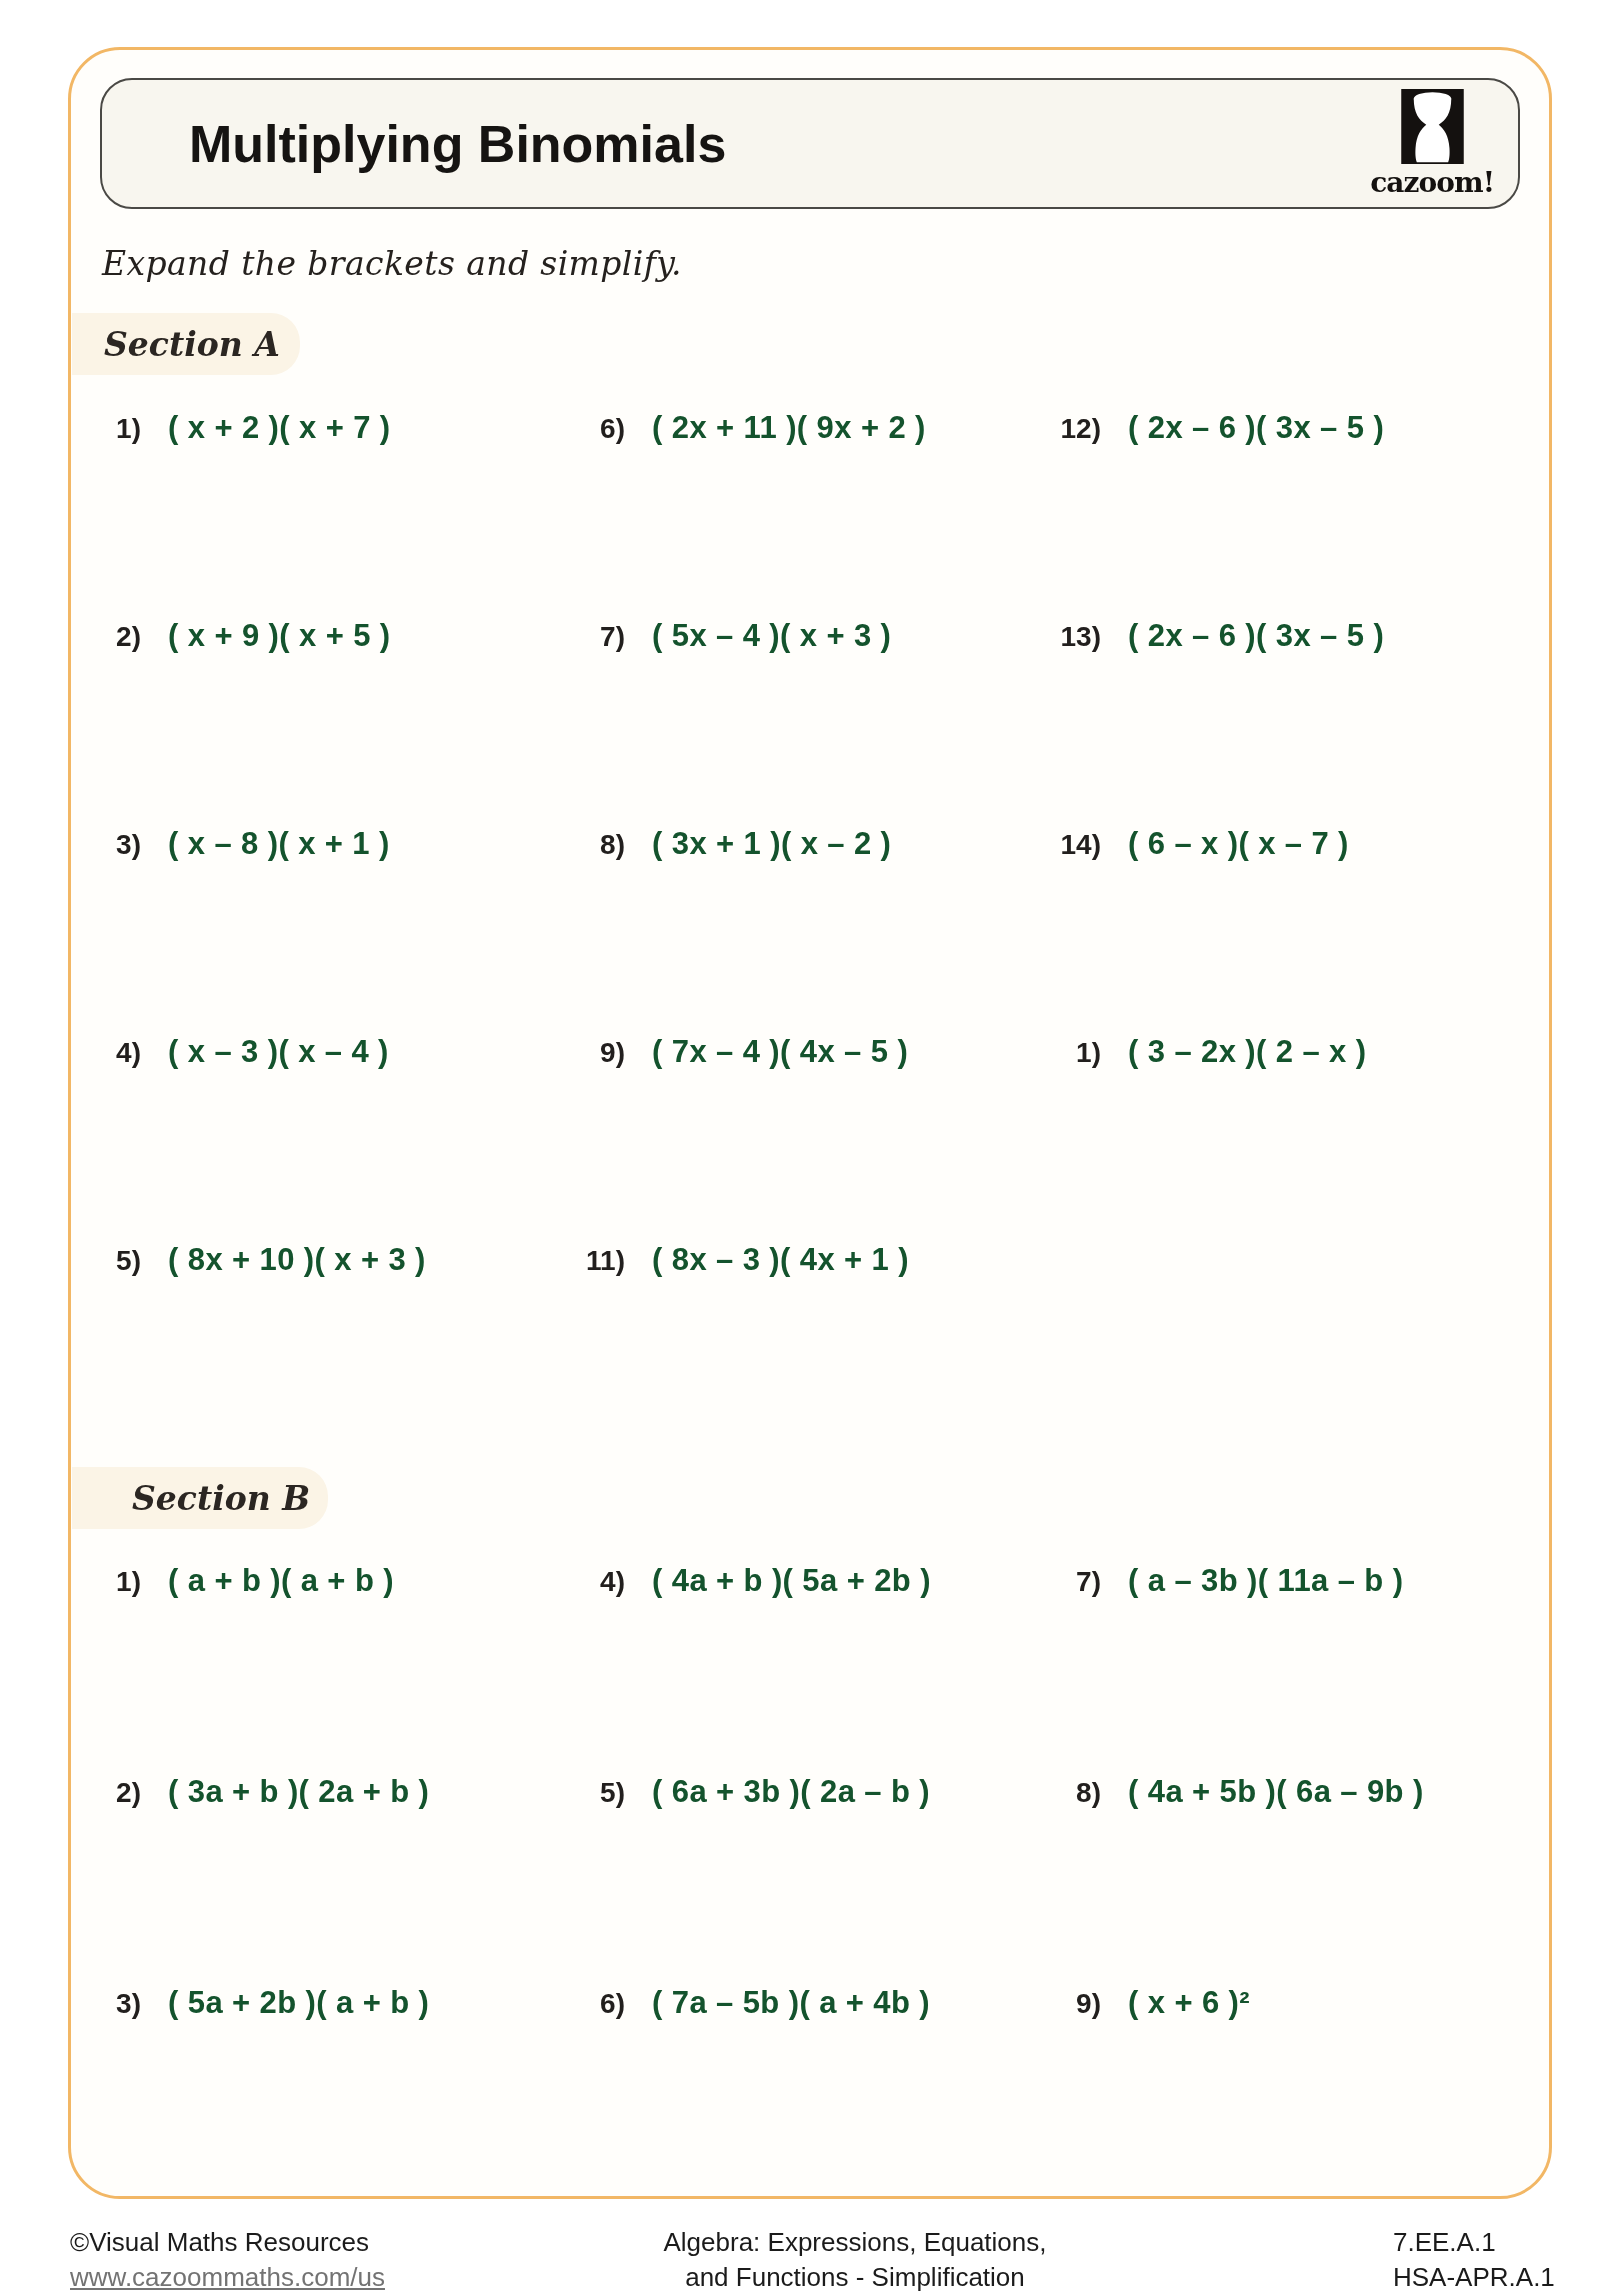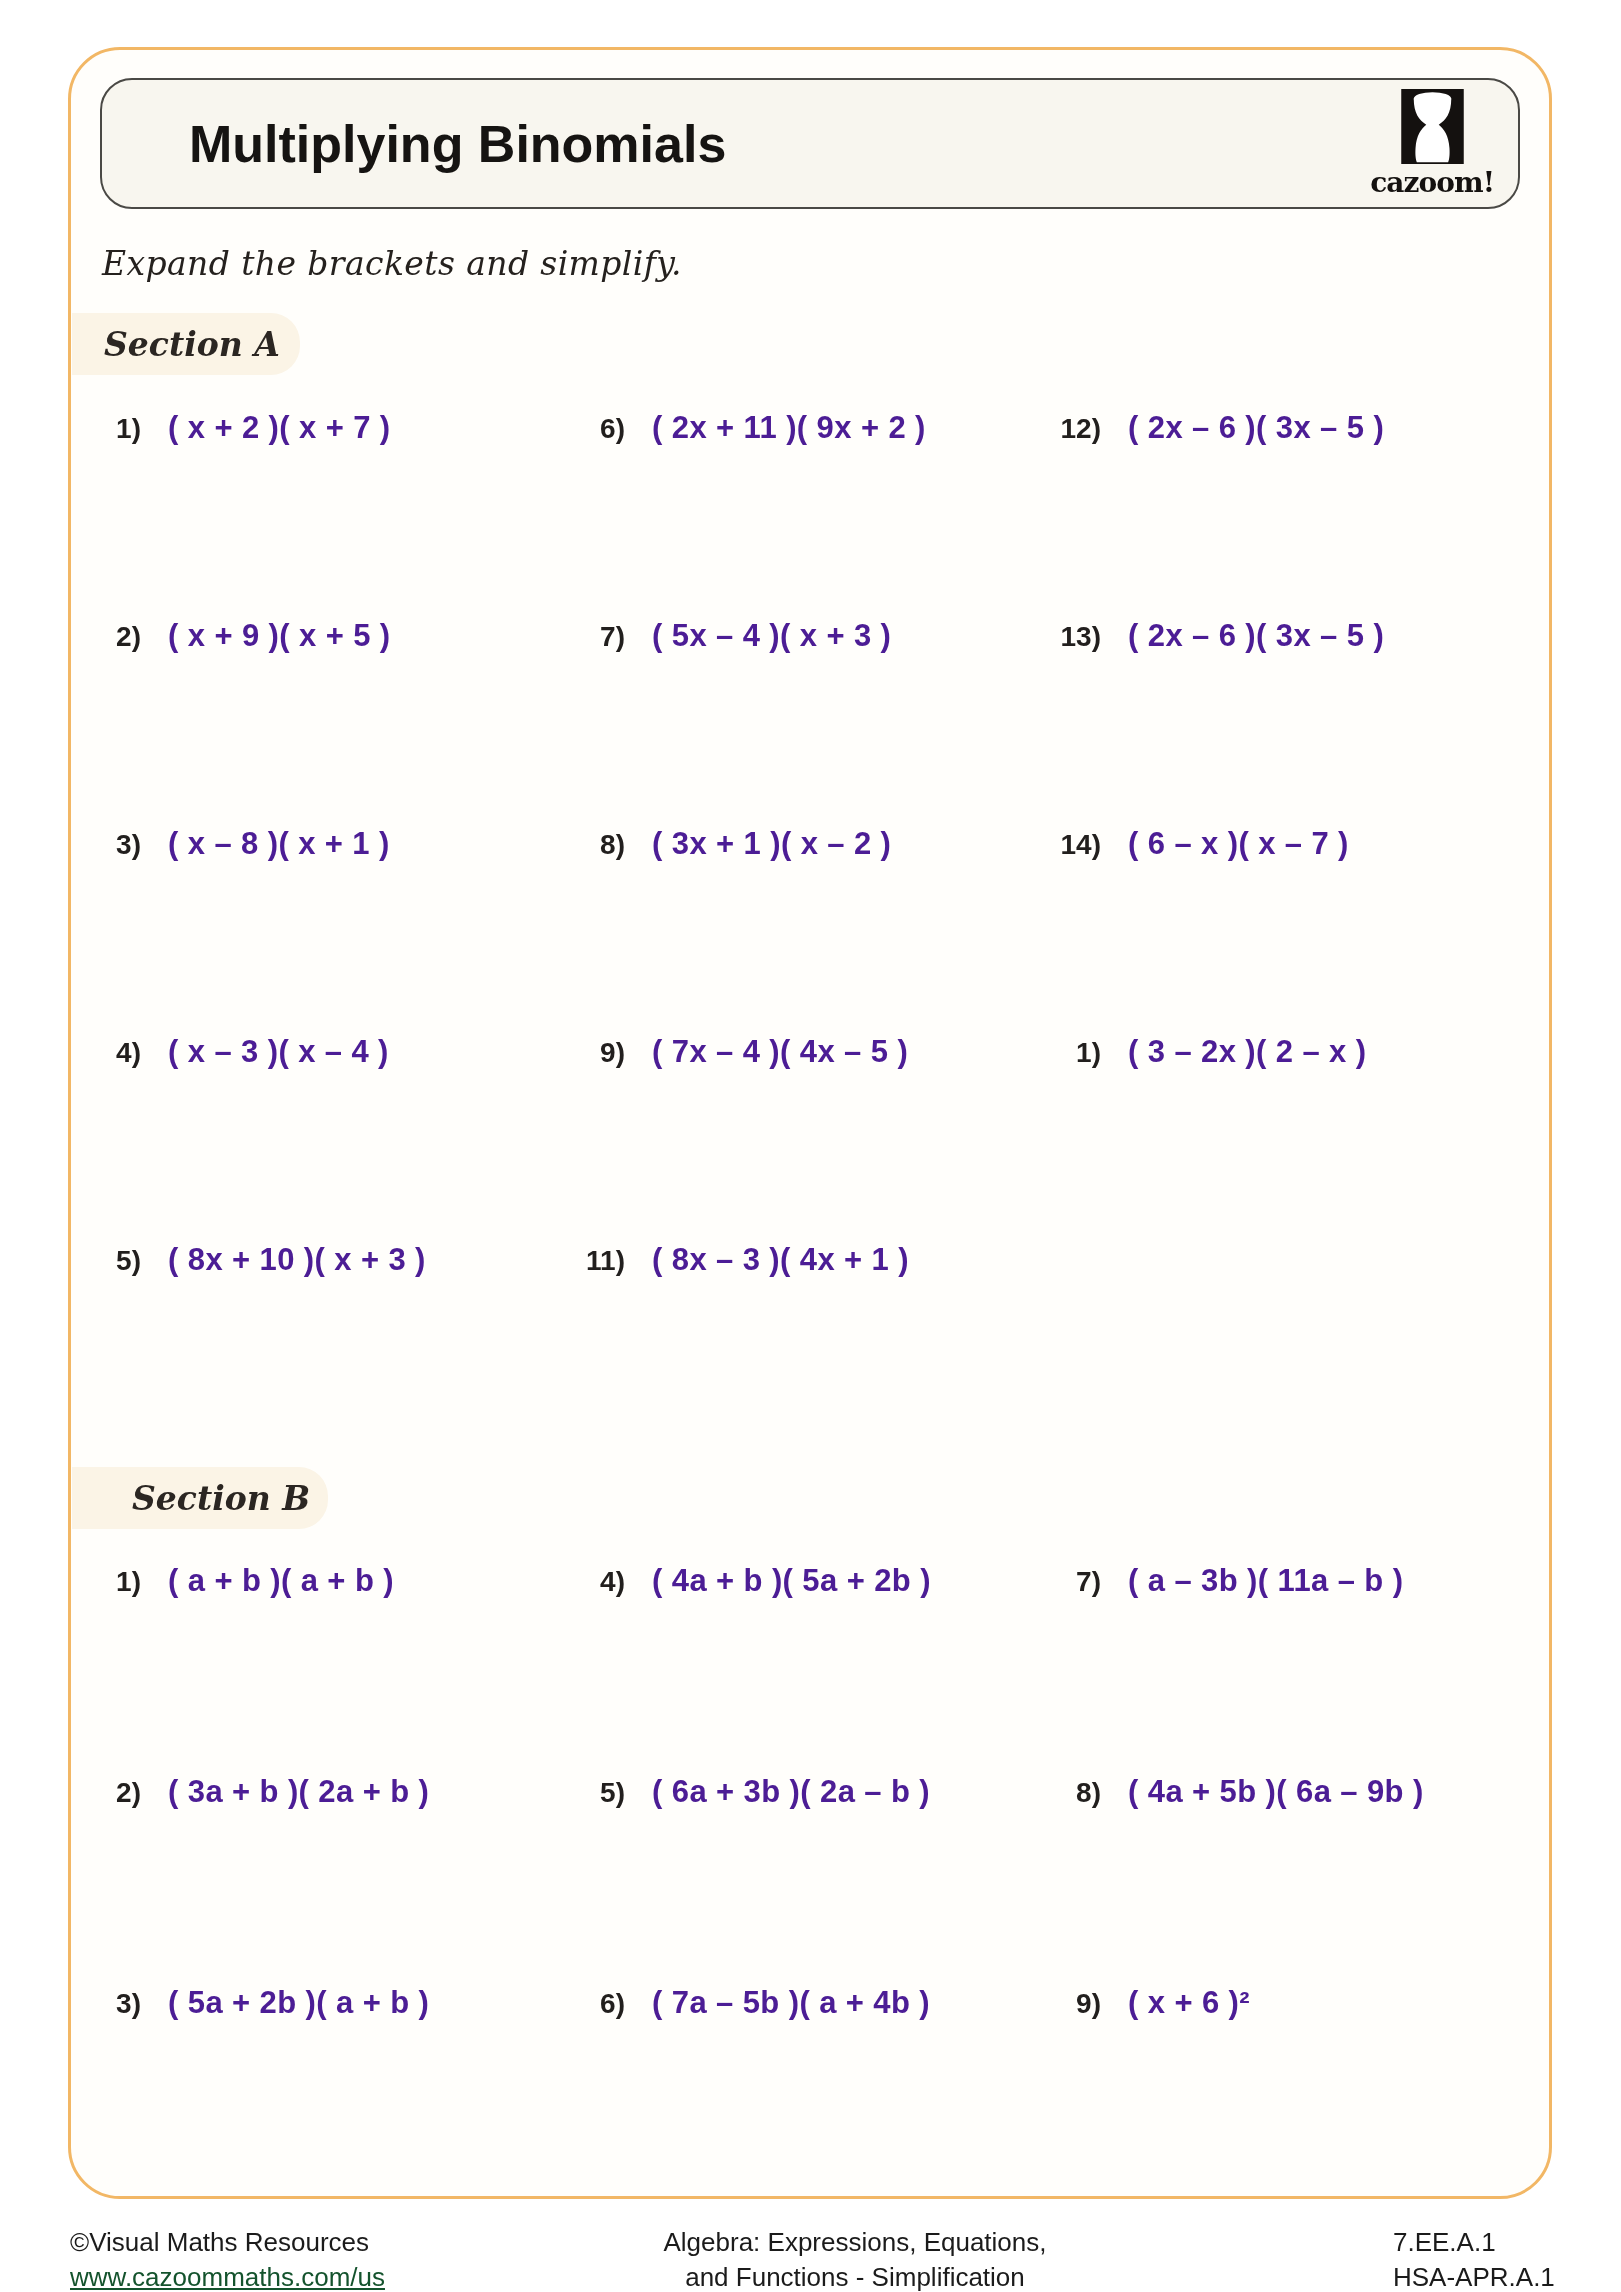--- a/index.html
+++ b/index.html
@@ -62,29 +62,29 @@
     grid-template-columns:484px 476px 466px;
     grid-template-rows:repeat(3, 211px);
   }
   .prob { display:flex; align-items:baseline; }
   .prob .num {
     width:56px; text-align:right; flex:0 0 56px;
     font-size:28px; font-weight:bold; color:#221f1d; margin-right:27px;
     white-space:nowrap;
   }
   .prob .expr {
-    font-size:31px; font-weight:bold; color:#4c1d95;
+    font-size:31px; font-weight:bold; color:#14532d;
     letter-spacing:0.4px; white-space:nowrap;
   }
   .footer { position:absolute; top:2225px; font-size:26px; line-height:35px; color:#1b1b1b; }
   .footer-left   { left:70px; }
   .footer-center { left:855px; transform:translateX(-50%); text-align:center; }
   .footer-right  { left:1393px; }
   .footer a {
-    color:#14532d; text-decoration:underline; cursor:pointer;
+    color:#737373; text-decoration:underline; cursor:pointer;
   }
 </style>
 </head>
 <body>
 
 <div class="page">
 
   <div class="page-border"></div>
 
   <div class="title-box">

